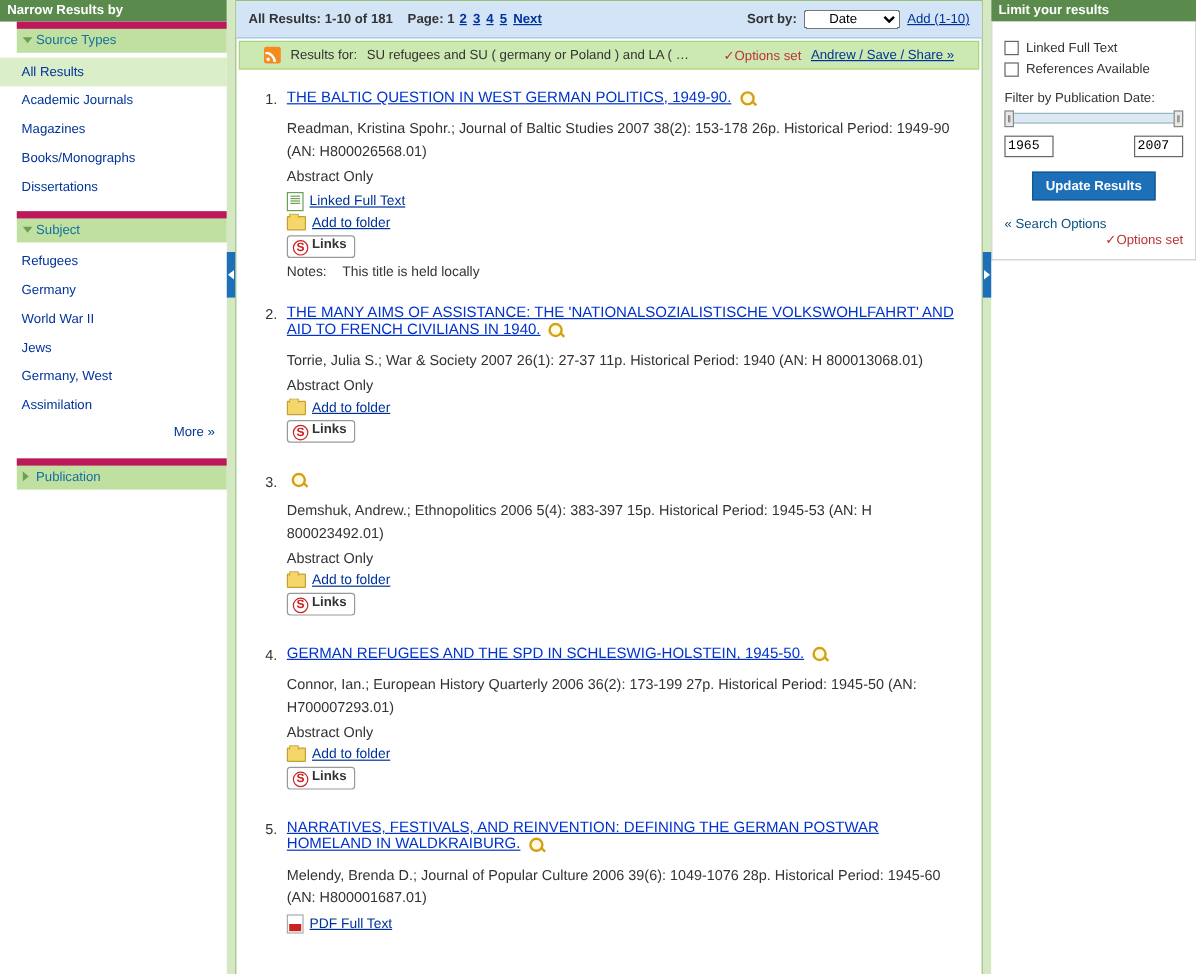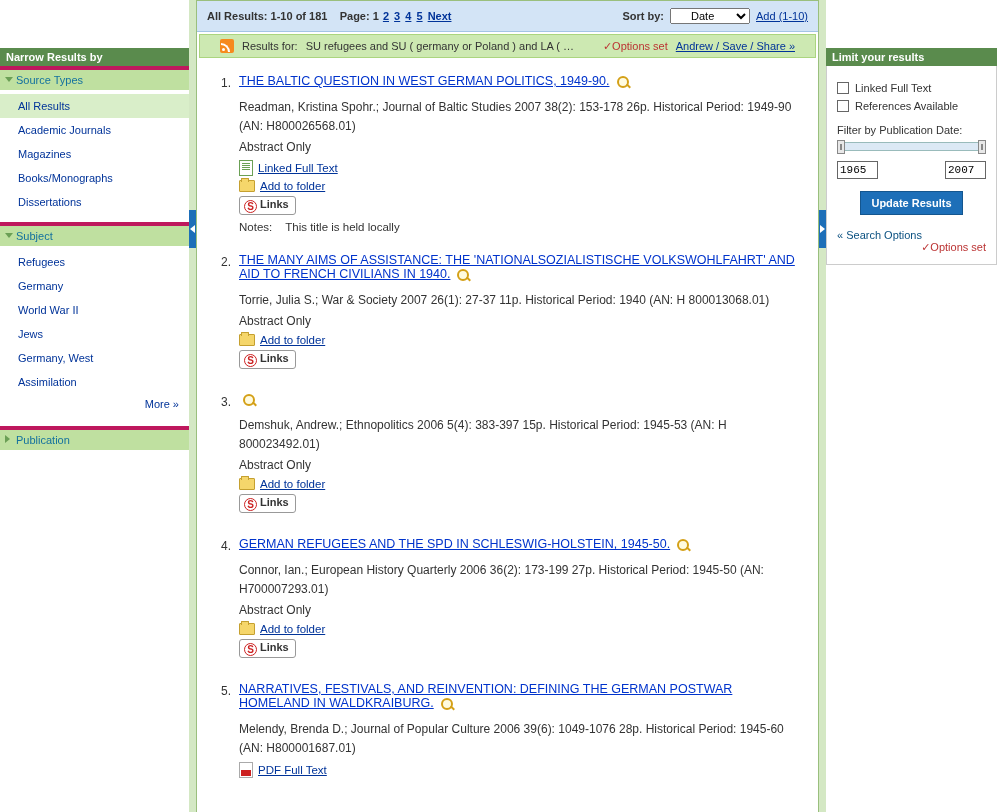--- a/index.html
+++ b/index.html
@@ -18,29 +18,29 @@
   .center-col { flex: 1; background: #d4e8c4; padding: 0; position: relative; }
   .center-inner { background: #fff; border: 1px solid #9abf7d; margin: 0 7px; }
   .sidebar-right { width: 171px; flex-shrink: 0; }
 
   .green-header {
     background: #5a8b4d;
     color: #fff;
     font-weight: bold;
     padding: 3px 6px;
     font-size: 11px;
-    margin-top: 48px;
   }
   .facet-section-hd {
     background: #bfe0a0;
     color: #14719e;
     font-size: 11px;
     padding: 4px 6px 4px 16px;
     position: relative;
-    border-top: 4px solid #be185d;
+    border-top: 6px solid #be185d;
+    margin-left: 14px;
   }
   .facet-section-hd::before {
     content: "";
     position: absolute; left: 5px; top: 7px;
     width: 0; height: 0;
     border-left: 4px solid transparent;
     border-right: 4px solid transparent;
     border-top: 5px solid #6b9f55;
   }
   .facet-section-hd.collapsed::before {

